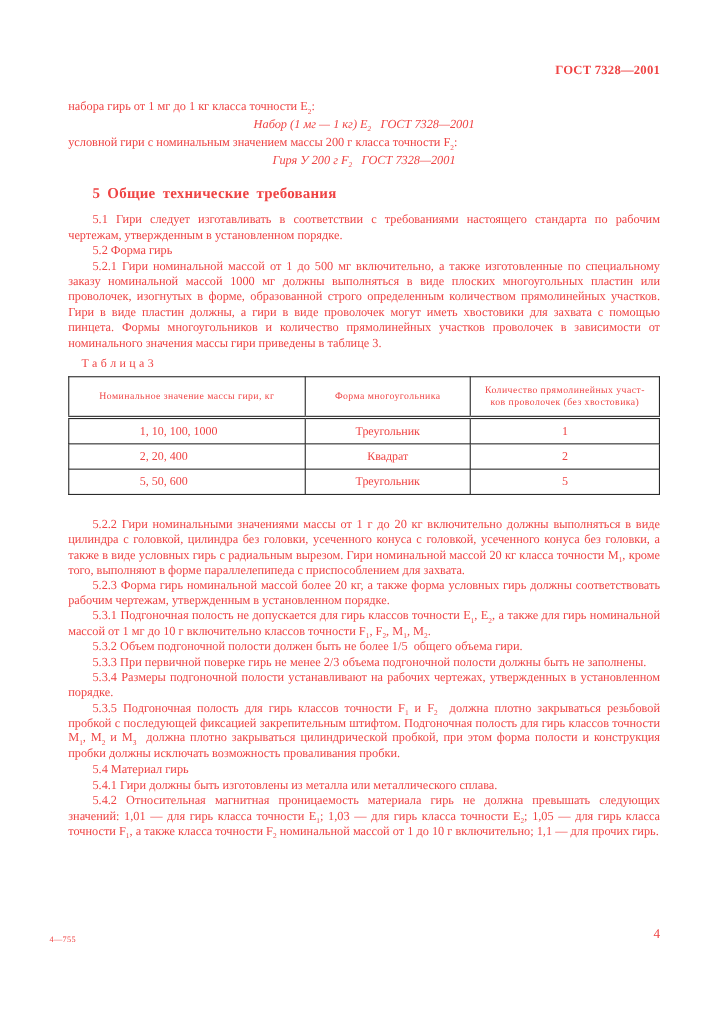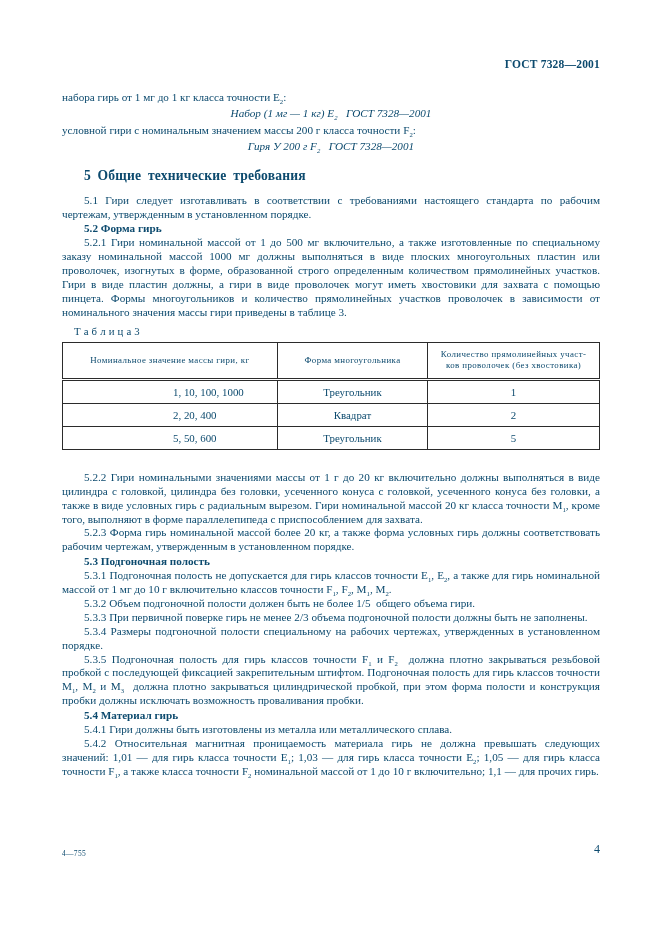--- a/index.html
+++ b/index.html
@@ -6,21 +6,21 @@
     margin: 0;
     padding: 0;
     background: #ffffff;
   }
   .page {
     position: relative;
     width: 661px;
     height: 936px;
     background: #ffffff;
     font-family: "Liberation Serif", "DejaVu Serif", serif;
-    color: #0c4a6e;
+    color: #ef4444;
     overflow: hidden;
   }
   .doc-header {
     position: absolute;
     top: 58px;
     left: 62px;
     right: 61px;
     text-align: right;
     font-weight: bold;
     font-size: 11.5px;
@@ -34,21 +34,21 @@
   }
   .body {
     margin: 0;
     font-size: 11.2px;
     line-height: 13.9px;
     text-align: justify;
     text-indent: 22px;
     hyphens: auto;
   }
   .noindent { text-indent: 0; }
-  .subhead  { font-weight: bold; margin-top: 1px; }
+  .subhead  { font-weight: normal; margin-top: 1px; }
   .formula {
     margin: 2px 0 3px;
     font-size: 11.2px;
     line-height: 13.9px;
     text-align: center;
     font-style: italic;
     text-indent: 0;
   }
   .section-title {
     margin: 14px 0 10px;
@@ -86,26 +86,26 @@
   .gost-table td {
     border: 1px solid #2b2b2b;
     font-size: 10.9px;
     height: 20px;
     padding: 1px 4px;
     text-align: center;
     vertical-align: middle;
   }
   .gost-table td.c1 {
     text-align: left;
-    padding-left: 110px;
+    padding-left: 64px;
   }
   sub { font-size: 0.6em; line-height: 0; }
   .footer-sig {
     position: absolute;
-    left: 62px;
+    left: 45px;
     top: 849px;
     font-size: 7.5px;
     letter-spacing: 0.3px;
   }
   .page-number {
     position: absolute;
     right: 61px;
     top: 842px;
     font-size: 12px;
   }
@@ -161,25 +161,24 @@
         <tr>
           <td class="c1">5, 50, 600</td>
           <td class="c2">Треугольник</td>
           <td class="c3">5</td>
         </tr>
       </tbody>
     </table>
 
     <p class="body">5.2.2 Гири номинальными значениями массы от 1 г до 20 кг включительно должны выполняться в виде цилиндра с головкой, цилиндра без головки, усеченного конуса с головкой, усеченного конуса без головки, а также в виде условных гирь с радиальным вырезом. Гири номинальной массой 20 кг класса точности М<sub>1</sub>, кроме того, выполняют в форме параллелепипеда с приспособлением для захвата.</p>
     <p class="body">5.2.3 Форма гирь номинальной массой более 20 кг, а также форма условных гирь должны соответствовать рабочим чертежам, утвержденным в установленном порядке.</p>
-    <p class="body subhead">5.3 Подгоночная полость</p>
     <p class="body">5.3.1 Подгоночная полость не допускается для гирь классов точности Е<sub>1</sub>, Е<sub>2</sub>, а также для гирь номинальной массой от 1 мг до 10 г включительно классов точности F<sub>1</sub>, F<sub>2</sub>, М<sub>1</sub>, М<sub>2</sub>.</p>
     <p class="body">5.3.2 Объем подгоночной полости должен быть не более 1/5&nbsp; общего объема гири.</p>
     <p class="body">5.3.3 При первичной поверке гирь не менее 2/3 объема подгоночной полости должны быть не заполнены.</p>
-    <p class="body">5.3.4 Размеры подгоночной полости специальному на рабочих чертежах, утвержденных в установленном порядке.</p>
+    <p class="body">5.3.4 Размеры подгоночной полости устанавливают на рабочих чертежах, утвержденных в установленном порядке.</p>
     <p class="body">5.3.5 Подгоночная полость для гирь классов точности F<sub>1</sub> и F<sub>2</sub>&nbsp; должна плотно закрываться резьбовой пробкой с последующей фиксацией закрепительным штифтом. Подгоночная полость для гирь классов точности М<sub>1</sub>, М<sub>2</sub> и М<sub>3</sub>&nbsp; должна плотно закрываться цилиндрической пробкой, при этом форма полости и конструкция пробки должны исключать возможность проваливания пробки.</p>
     <p class="body subhead">5.4 Материал гирь</p>
     <p class="body">5.4.1 Гири должны быть изготовлены из металла или металлического сплава.</p>
     <p class="body">5.4.2 Относительная магнитная проницаемость материала гирь не должна превышать следующих значений: 1,01 — для гирь класса точности Е<sub>1</sub>; 1,03 — для гирь класса точности Е<sub>2</sub>; 1,05 — для гирь класса  точности  F<sub>1</sub>, а также класса  точности  F<sub>2</sub>  номинальной  массой  от 1  до  10 г включительно; 1,1 — для прочих гирь.</p>
 
   </main>
 
   <div class="footer-sig">4—755</div>
   <div class="page-number">4</div>
 

